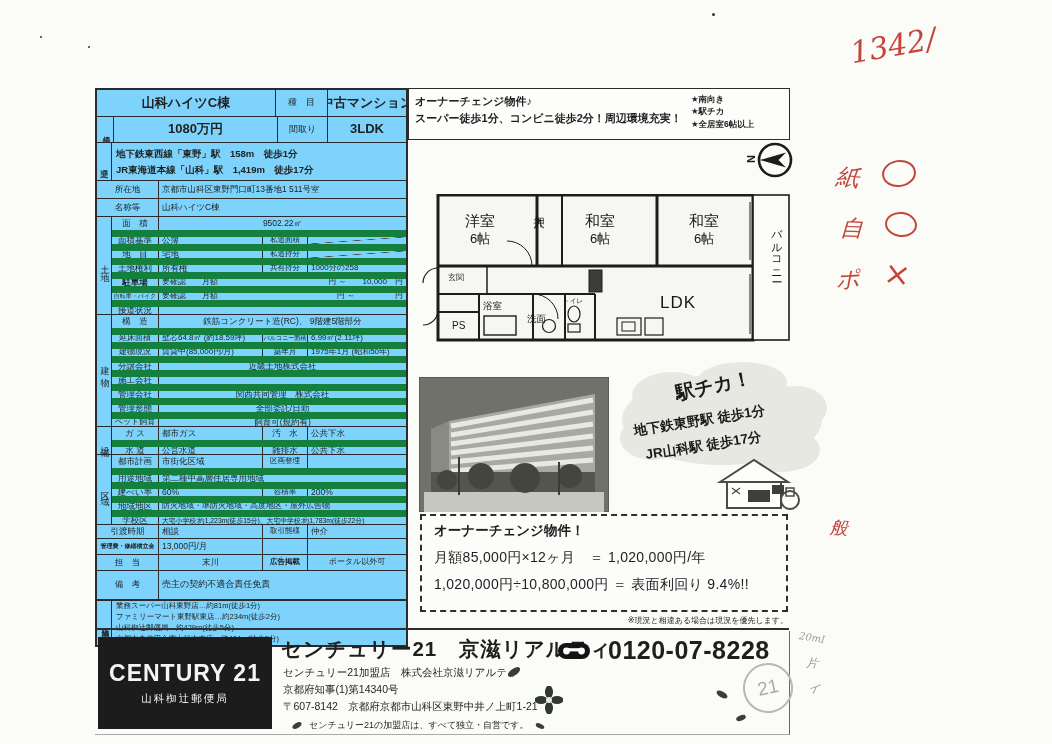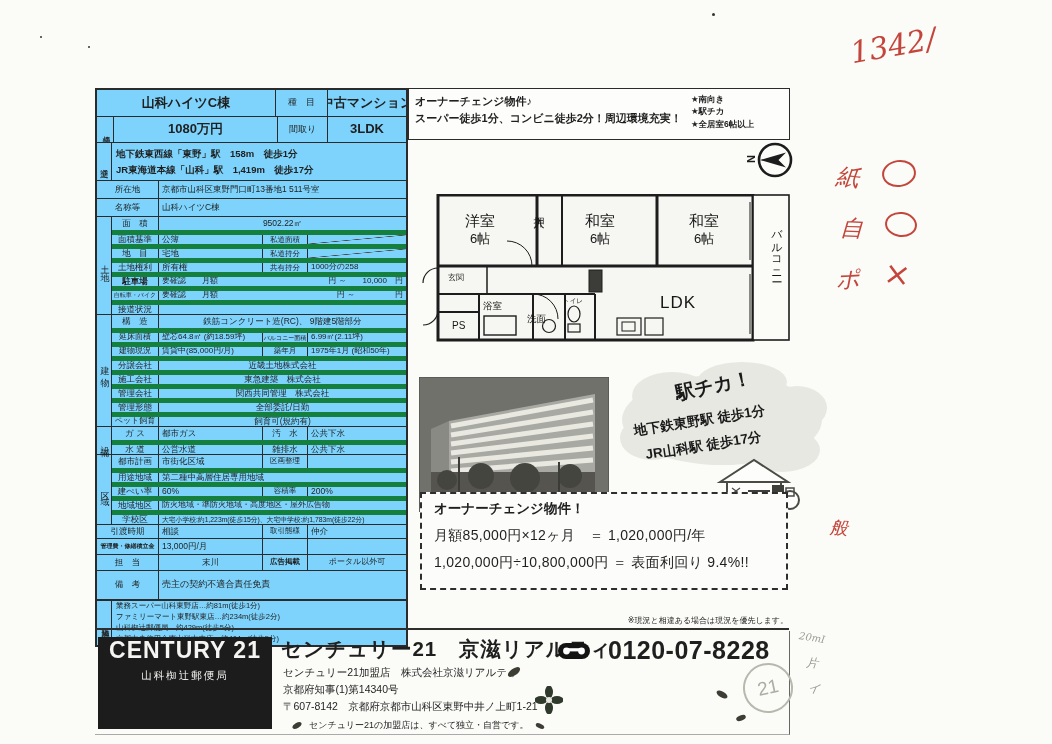--- a/index.html
+++ b/index.html
@@ -10,21 +10,21 @@
   
   .sheet{position:absolute;left:95px;top:88px;width:313px;border:2px solid #2b2b2b;
          background:#7dd3fc;box-sizing:border-box;font-size:9px;line-height:1.1;}
   .sheet *{box-sizing:border-box;}
   .tr{display:flex;border-top:1px solid #2b2b2b;align-items:stretch;}
   .tr:first-child{border-top:none;}
   .section{display:flex;border-top:1.4px solid #2b2b2b;align-items:stretch;}
   .gcol{width:15px;border-right:1px solid #2b2b2b;display:flex;align-items:center;justify-content:center;flex:0 0 auto;}
   .rowswrap{flex:1;display:flex;flex-direction:column;min-width:0;}
   .row{display:flex;align-items:stretch;min-width:0;}
-  .row + .row{border-top:5px solid #15803d;}
+  .row + .row{border-top:7px solid #15803d;}
   .cell{display:flex;align-items:center;padding:0 3px;min-width:0;overflow:hidden;white-space:nowrap;}
   .bd{border-right:1px solid #2b2b2b;}
   .c{justify-content:center;text-align:center;}
   .w-l{width:47px;flex:0 0 auto;}
   .w-lw{width:62px;flex:0 0 auto;}
   .w-l2{width:45px;flex:0 0 auto;}
   .w-v2{width:98px;flex:0 0 auto;}
   .fx{flex:1;}
   .vtext{writing-mode:vertical-rl;text-orientation:upright;font-size:9px;}
   .diag{background-image:linear-gradient(to bottom right,transparent 47%,#4d4d4d 49.5%,#4d4d4d 50.5%,transparent 53%);}
@@ -34,29 +34,29 @@
   
   .promo{position:absolute;left:408px;top:88px;width:382px;height:52px;border:1.6px solid #2b2b2b;
          background:#fdfdfb;box-sizing:border-box;display:flex;padding:4px 6px;gap:6px;}
   .promo .big{flex:1;font-size:11px;font-weight:bold;line-height:1.5;}
   .promo .stars{width:92px;font-size:8.5px;font-weight:bold;line-height:1.45;}
   
   .fp-lab{position:absolute;text-align:center;white-space:nowrap;color:#161616;}
   
   .cloud-txt{position:absolute;font-weight:bold;color:#1a1a1a;white-space:nowrap;}
   
-  .ownerbox{position:absolute;left:420px;top:492px;width:368px;height:98px;border:2.2px dashed #2e2e2e;
+  .ownerbox{position:absolute;left:420px;top:514px;width:368px;height:98px;border:2.2px dashed #2e2e2e;
             box-sizing:border-box;padding:6px 12px;background:#fcfcfa;}
   .ownerbox .t{font-size:13.5px;font-weight:bold;}
   .ownerbox .f{font-size:14px;margin-top:9px;letter-spacing:.3px;}
   
   .footer{position:absolute;left:95px;top:631px;width:695px;height:104px;
           border-right:1.4px solid #666;border-bottom:1px solid #aaa;box-sizing:border-box;}
   .logo{position:absolute;left:3px;top:6px;width:174px;height:92px;background:#1c1c1c;
-        display:flex;flex-direction:column;align-items:center;justify-content:flex-start;color:#f4f4f2;}
+        display:flex;flex-direction:column;align-items:center;justify-content:center;color:#f4f4f2;}
   .logo .main{font-size:23px;font-weight:bold;letter-spacing:1px;}
   .logo .sub{font-size:10.5px;margin-top:5px;letter-spacing:2px;}
   .stamp{position:absolute;left:648px;top:32px;width:46px;height:46px;border:2.5px solid #b8b8af;
          border-radius:50%;color:#adada3;font-size:19px;display:flex;align-items:center;justify-content:center;
          transform:rotate(-12deg);background:transparent;}
   
   .hw{position:absolute;color:#c4453b;font-family:"DejaVu Serif",serif;font-style:italic;white-space:nowrap;}
   .hw-circle{position:absolute;border:2.5px solid #c4453b;border-radius:50%;}
   .pencil{position:absolute;color:#9b9b93;font-family:"DejaVu Serif",serif;font-style:italic;white-space:nowrap;}
   .speck{position:absolute;background:#333;border-radius:50%;}
@@ -169,21 +169,20 @@
         <div class="cell fx bd f8">賃貸中(85,000円/月)</div>
         <div class="cell c bd w-l2 f75">築年月</div>
         <div class="cell w-v2 f8">1975年1月 (昭和50年)</div>
       </div>
       <div class="row" style="height:14px">
         <div class="cell c bd w-l f85">分譲会社</div>
         <div class="cell fx c f85">近畿土地株式会社</div>
       </div>
       <div class="row" style="height:14px">
         <div class="cell c bd w-l f85">施工会社</div>
-        <div class="cell fx c f85">東急建築　株式会社</div>
       </div>
       <div class="row" style="height:14px">
         <div class="cell c bd w-l f85">管理会社</div>
         <div class="cell fx c f85">関西共同管理　株式会社</div>
       </div>
       <div class="row" style="height:14px">
         <div class="cell c bd w-l f85">管理形態</div>
         <div class="cell fx c f85">全部委託/日勤</div>
       </div>
       <div class="row" style="height:14px">

